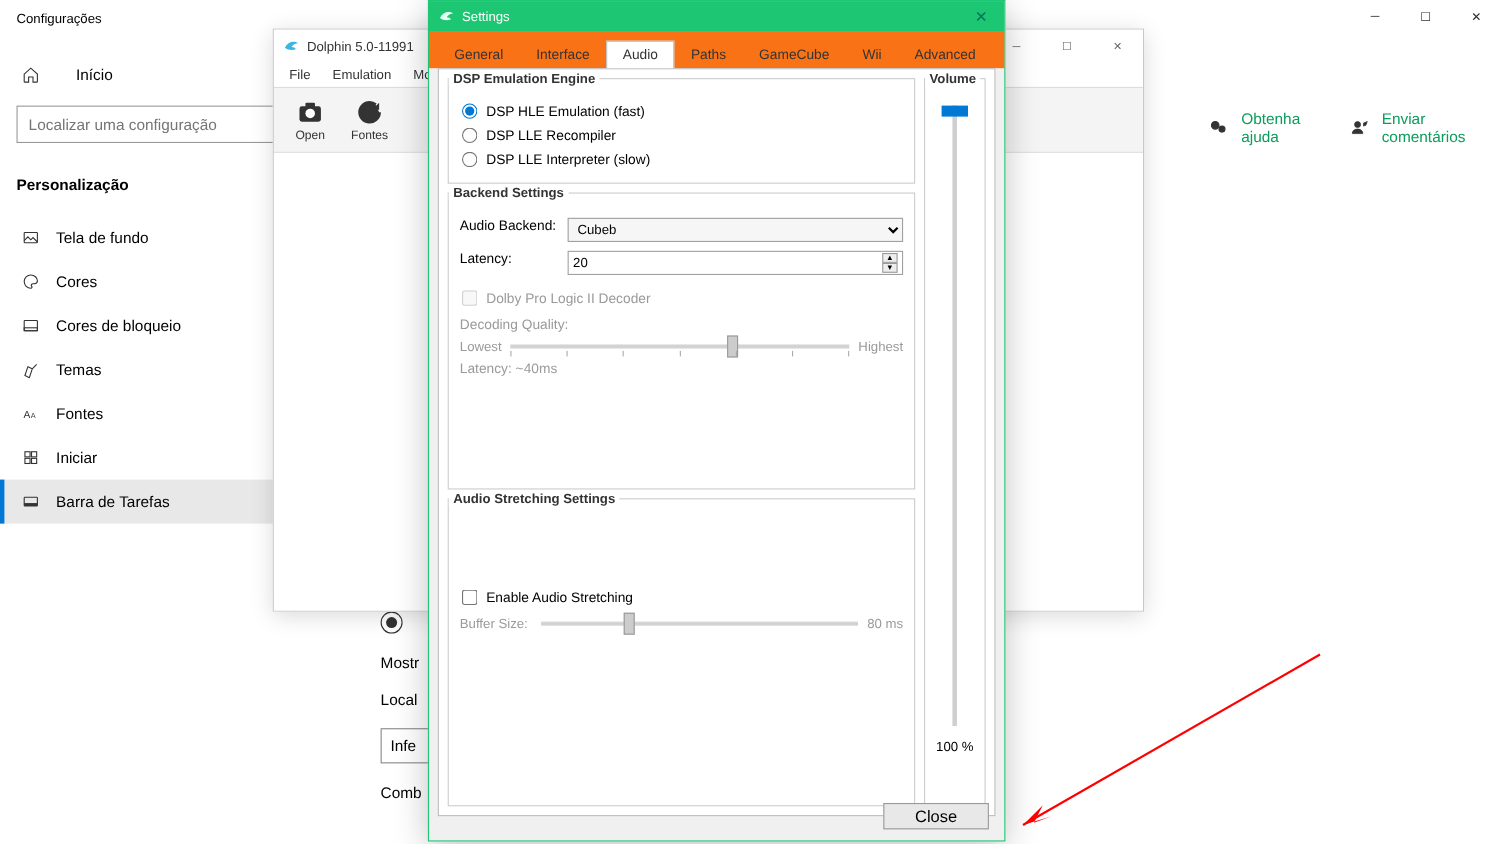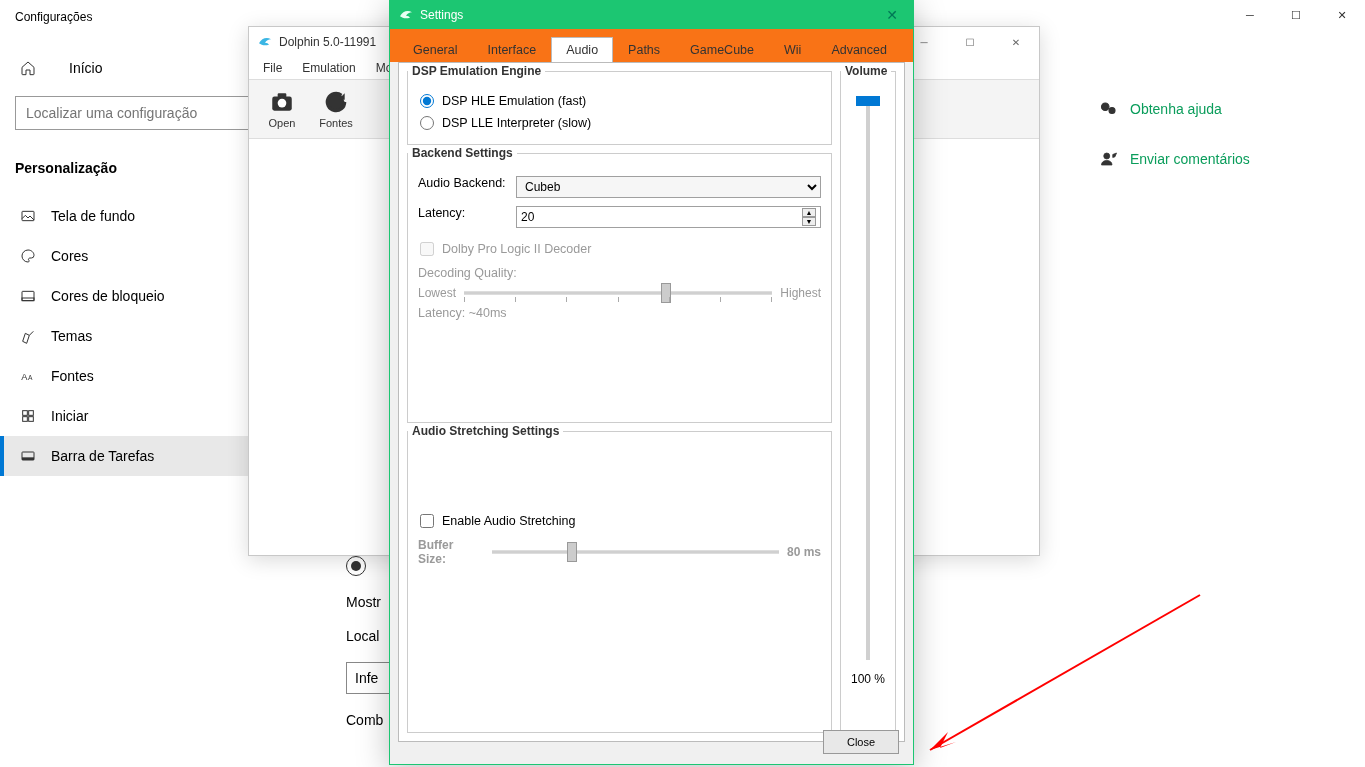--- a/index.html
+++ b/index.html
@@ -25,21 +25,21 @@
   margin: 0 15px 20px 15px; height: 34px; border: 1px solid #999;
   display: flex; align-items: center; padding: 0 10px; background: #fff;
   color: #666; font-size: 14px;
 }
 .ws-search input { border:none; outline:none; flex:1; font-size:14px;}
 .ws-heading { padding: 10px 15px; font-weight:600; font-size:14px; margin-bottom:10px;}
 .ws-item { display:flex; align-items:center; gap:15px; padding: 12px 20px; font-size:14px;}
 .ws-item.sel { background: #e8e8e8; border-left: 4px solid #0078d4; padding-left:16px;}
 .ws-icon-svg { width:16px; height:16px; stroke:#333; stroke-width:1.5; fill:none;}
 .ws-help {
-  position: absolute; left: 1100px; top: 100px; display:flex; flex-direction:column; gap:32px;
+  position: absolute; left: 1100px; top: 100px; display:flex; gap:16px;
 }
 .ws-help a { display:flex; align-items:center; gap:12px; color:#0a9d5b; font-size:14px; text-decoration:none;}
 .ws-help svg {width:18px;height:18px;fill:#333;stroke:#333;}
 
 .ws-main-cut {
   position:absolute; left:346px; top:556px; font-size:14px; color:#000;
 }
 .ws-main-cut .row { margin-bottom:18px; }
 .ws-toggle { width:46px; height:22px; background:#0a9d5b; border-radius:11px; position:relative;}
 .ws-toggle::after { content:""; position:absolute; right:3px; top:3px; width:16px; height:16px; background:#fff; border-radius:50%;}
@@ -101,22 +101,22 @@
 .ticks i { width:1px; height:5px; background:#aaa;}
 
 
 .gb-vol { width:56px; text-align:center; padding:16px 6px 10px 6px; display:flex; flex-direction:column; align-items:center;}
 .v-track { width:4px; flex:1; background:#ddd; margin:8px 0; position:relative;}
 .v-fill { position:absolute; left:0; right:0; bottom:0; top:0; background:#d0d0d0;}
 .v-thumb { position:absolute; left:-10px; width:24px; height:10px; background:#0078d4;}
 .v-track-wrap { height:580px; display:flex; flex-direction:column; align-items:center;}
 
 .close-btn {
-  position:absolute; right:14px; bottom:10px; width:76px; height:24px;
-  background:#e8e8e8; border:1px solid #999; font-size:11px; display:flex;align-items:center;justify-content:center;
+  position:absolute; right:14px; bottom:10px; width:96px; height:24px;
+  background:#e8e8e8; border:1px solid #999; font-size:15px; display:flex;align-items:center;justify-content:center;
 }
 
 
 .arrow-svg { position:absolute; left:910px; top:590px; width:300px; height:170px; z-index:60; pointer-events:none;}
 </style>
 </head>
 <body>
 
 <div class="ws">
   <div class="ws-title">Configurações</div>
@@ -285,20 +285,24 @@
   </div>
 
   <div class="pane">
     <div class="pane-left">
 
       <div class="gb">
         <div class="gb-title">DSP Emulation Engine</div>
         <label class="radio-row">
           <input type="radio" name="dsp" checked="" style="">
           <span>DSP HLE Emulation (fast)</span>
+        </label>
+        <label class="radio-row">
+          <input type="radio" name="dsp" style="">
+          <span>DSP LLE Recompiler</span>
         </label>
         <label class="radio-row">
           <input type="radio" name="dsp" style="">
           <span>DSP LLE Interpreter (slow)</span>
         </label>
       </div>
 
       <div class="gb" style="height:270px;">
         <div class="gb-title">Backend Settings</div>
         <div class="field-row">
@@ -340,21 +344,21 @@
         </div>
         <div class="disabled" style="margin-top:6px;">Latency:  ~40ms</div>
       </div>
 
       <div class="gb" style="flex:1;">
         <div class="gb-title">Audio Stretching Settings</div>
         <label class="check-row" style="margin-top:60px;">
           <input type="checkbox" style="">
           <span>Enable Audio Stretching</span>
         </label>
-        <div class="slider-row disabled" style="font-weight:bold;">
+        <div class="slider-row disabled" style="">
           <span style="width:66px;">Buffer Size:</span>
           <div class="h-track">
             <div class="h-thumb" style="left:26%;"></div>
           </div>
           <span>80 ms</span>
         </div>
       </div>
     </div>
 
     <div class="gb gb-vol">

